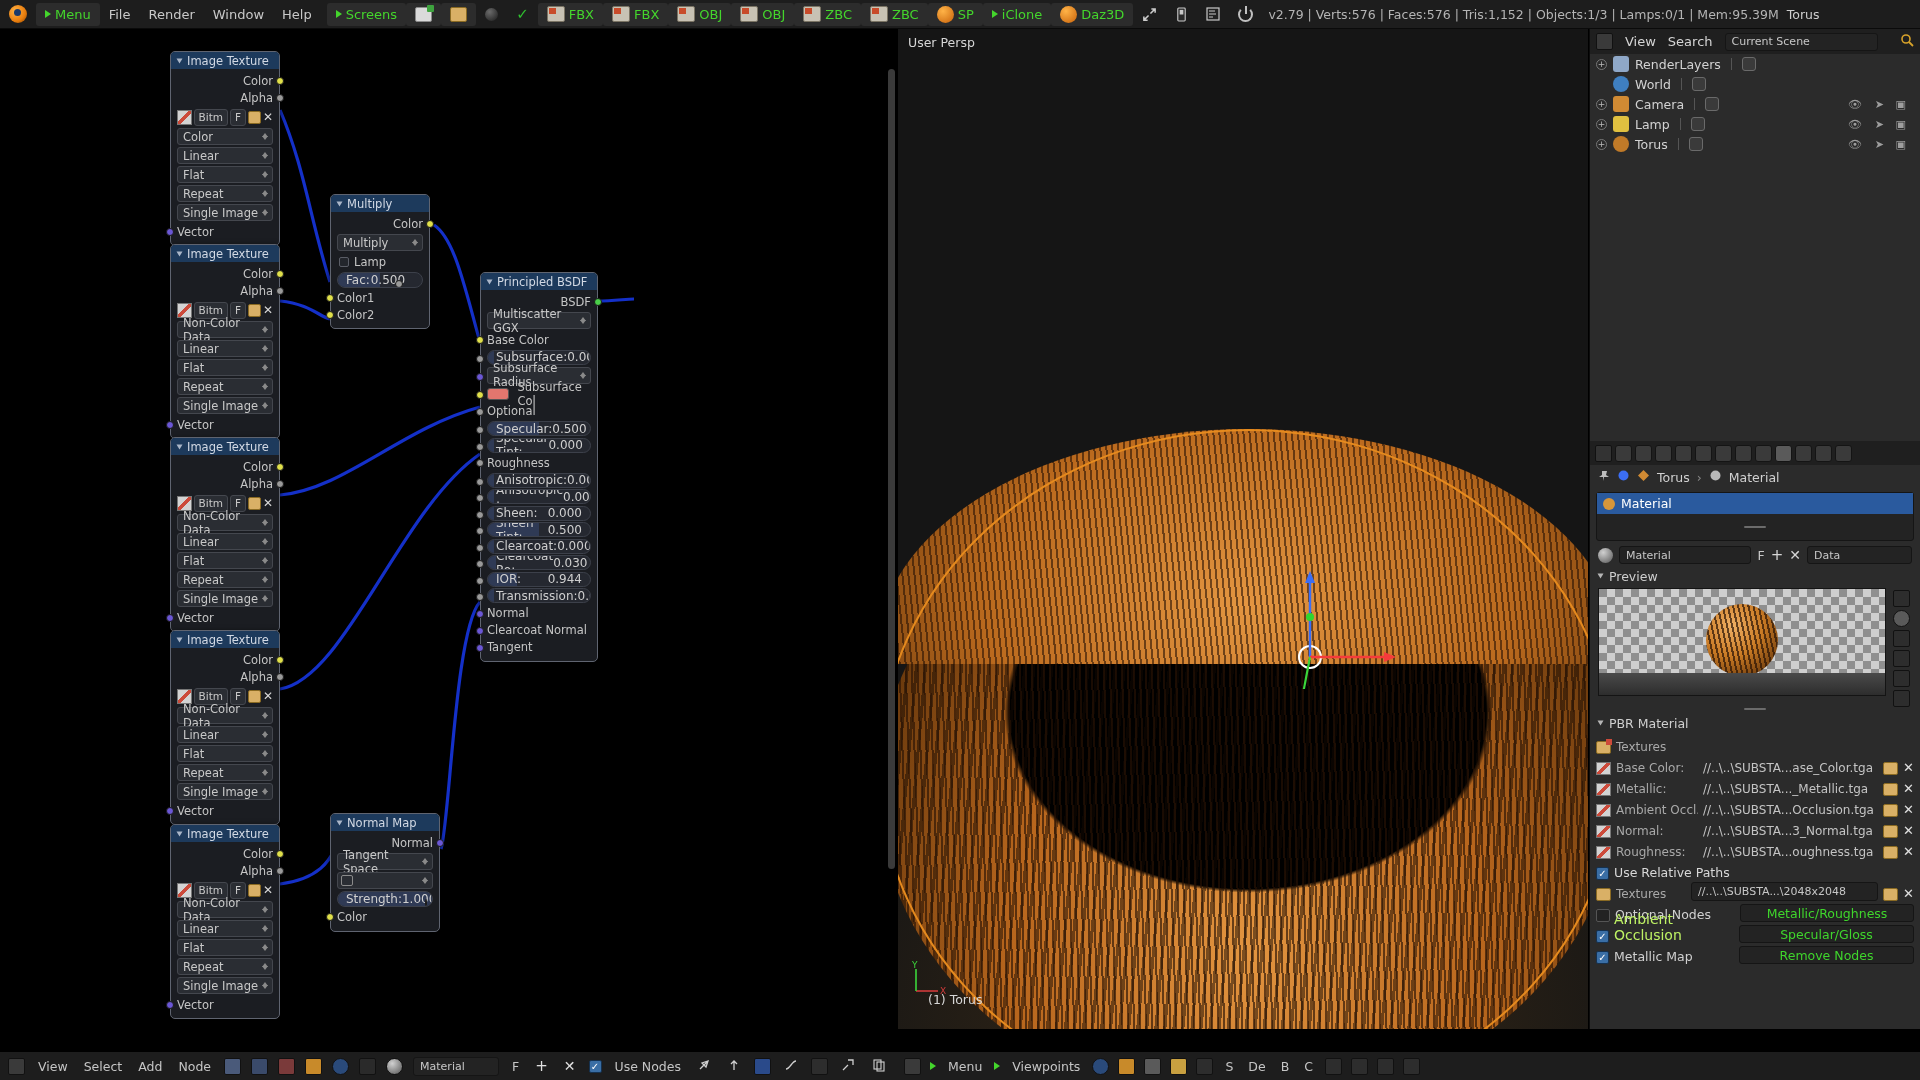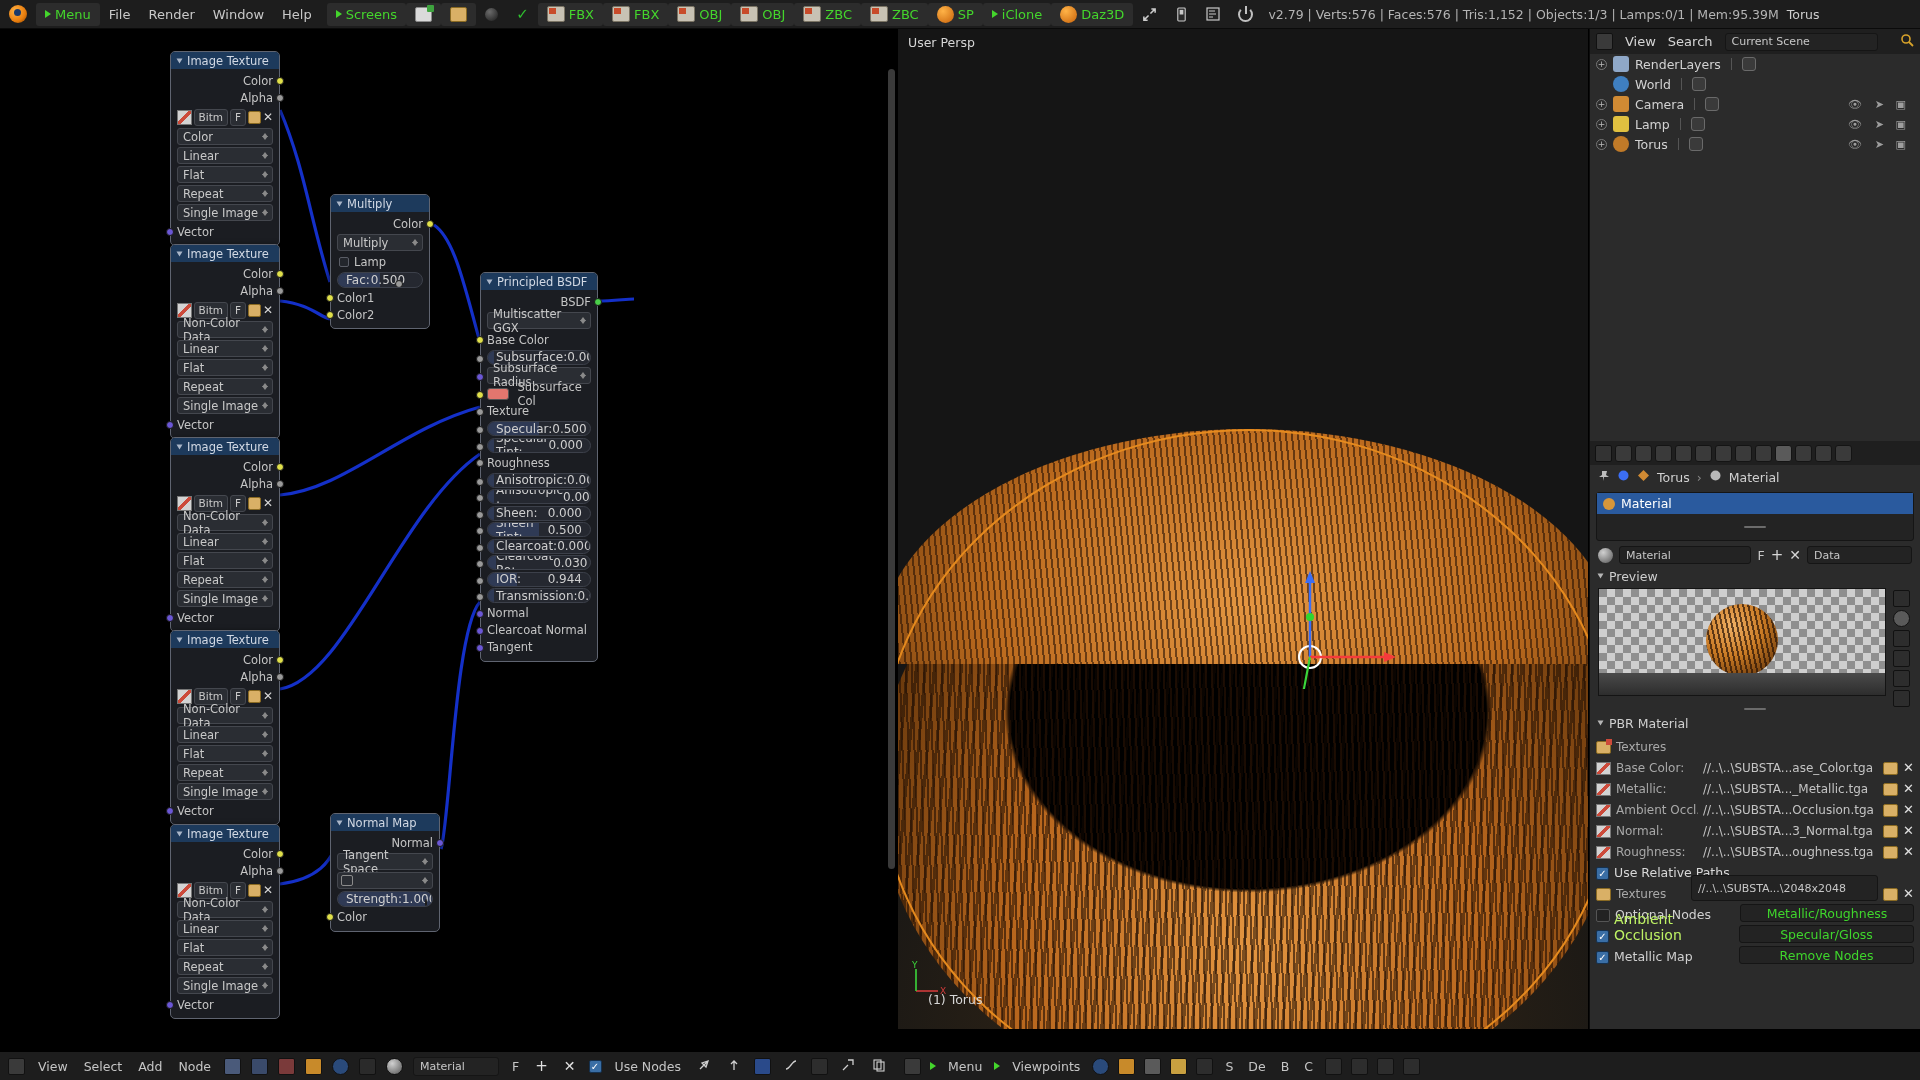--- a/index.html
+++ b/index.html
@@ -513,21 +513,21 @@
             <div style="position: relative;">
               <div class="sockrow">
                 <span class="sock in s-yellow" style="top: 5px;"></span>
                 <span class="swatch" style="background: rgb(226, 118, 110);"></span>
                 <span class="lbl-left" style="margin-left: 8px;">Subsurface Col</span>
               </div>
             </div>
             <div style="position: relative;">
               <div class="sockrow">
                 <span class="sock in s-grey" style="top: 5px;"></span>
-                <span class="lbl-left">Texture</span>
+                <span class="lbl-left">Optional</span>
               </div>
             </div>
             <div style="position: relative;">
               <span class="sock in s-grey" style="top: 5px;"></span>
               <div class="val">
                 <div class="fill" style="width: 50%;"></div>
                 <span>Specular:</span>
                 <span>0.500</span>
               </div>
             </div>
@@ -891,21 +891,21 @@
     </div>
 
   <div class="texrow">
     <span class="ckon">✓</span>
     <span style="color:#d8d8d8;font-size:12.5px;">Use Relative Paths</span>
   </div>
 
   <div class="texrow">
     <span style="width:15px;height:13px;background:#d9b066;border:1px solid #8a6a22;border-radius:2px;"></span>
     <span class="texlbl" style="width:70px;">Textures</span>
-    <span class="pfield" style="flex:1;height:26px;">//..\..\SUBSTA...\2048x2048</span>
+    <span class="pfield" style="flex:1;height:19px;">//..\..\SUBSTA...\2048x2048</span>
     <span style="width:15px;height:13px;background:#d9b066;border:1px solid #8a6a22;border-radius:2px;"></span>
     <span style="color:#e0e0e0;font-size:13px;font-weight:bold;">✕</span>
   </div>
 
   <div id="option-rows">
       <div class="texrow">
         <span style="width: 14px; height: 13px; border: 1px solid rgb(85, 85, 85); background: rgb(35, 35, 35); border-radius: 2px; flex: 0 0 auto;"></span>
         <span style="width: 120px; color: rgb(208, 208, 208); font-size: 12.5px;">Optional Nodes</span>
         <span class="gbtn">Metallic/Roughness</span>
       </div>

